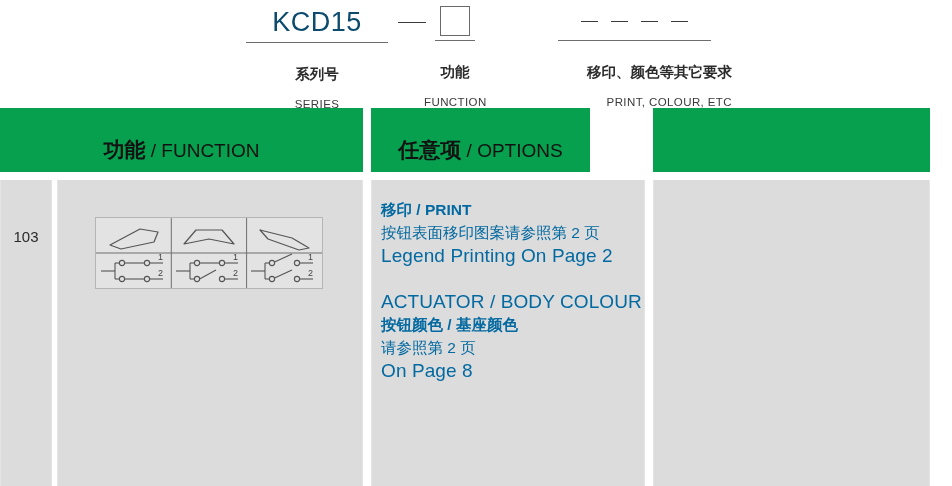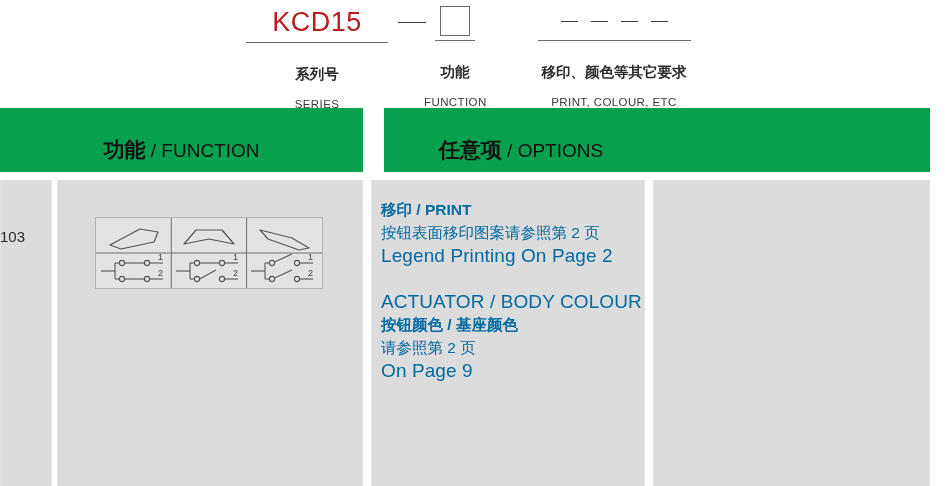--- a/index.html
+++ b/index.html
@@ -11,21 +11,21 @@
     overflow: hidden;
   }
   #page { position: relative; width: 952px; height: 486px; background: #fff; }
 
   
   .legend { position: absolute; left: 0; top: 0; width: 952px; height: 100px; }
 
   .lg-col { position: absolute; text-align: center; }
 
   .lg-code {
-    font-size: 27px; color: #b91c1c; letter-spacing: .5px;
+    font-size: 27px; color: #0c4a6e; letter-spacing: .5px;
     line-height: 32px; height: 34px; white-space: nowrap;
   }
   .lg-rule { height: 0; border-top: 1.6px solid #6d6d6d; }
   .lg-cn {
     font-size: 14.5px; font-weight: bold; color: #2b2b2b;
     margin-top: 22px; line-height: 18px; white-space: nowrap;
   }
   .lg-en {
     font-size: 11.5px; color: #3a3a3a; letter-spacing: .4px;
     margin-top: 14px; line-height: 14px; white-space: nowrap;
@@ -41,21 +41,21 @@
 
   
   #lg-function { left: 424px; top: 4px; width: 62px; }
   .lg-square {
     width: 30px; height: 30px; margin: 2px auto 0 auto;
     border: 1.7px solid #6a6a6a; background: #fff;
   }
   #lg-function .lg-rule { width: 40px; margin: 4px auto 0 auto; }
 
   
-  #lg-print { left: 516px; top: 4px; width: 196px; }
+  #lg-print { left: 536px; top: 4px; width: 196px; text-align: right; }
   .dash-row {
     display: flex; justify-content: center; align-items: center;
     gap: 13px; height: 30px; margin-top: 2px;
   }
   .dash-row .dash { width: 17px; height: 0; border-top: 1.8px solid #3a3a3a; }
   #lg-print .lg-rule { width: 153px; margin: 4px auto 0 auto; }
 
   
   .table { position: absolute; left: 0; top: 108px; width: 952px; height: 378px; }
 
@@ -65,36 +65,36 @@
     display: flex; align-items: center; justify-content: center;
   }
   .hdr-text {
     color: #111; white-space: nowrap;
     font-size: 20px; line-height: 24px; margin-top: 20px;
   }
   .hdr-text .cn { font-weight: bold; font-size: 21px; }
   .hdr-text .en { font-weight: normal; font-size: 19px; }
 
   #hdr-function { left: 0;    width: 363px; }
-  #hdr-options  { left: 384px; width: 274px; }
+  #hdr-options  { left: 371px; width: 219px; }
   #hdr-blank    { left: 653px; width: 277px; }
 
   .cell {
     position: absolute; top: 72px; height: 306px;
     background: #dcdcdc;
   }
   #cell-code    { left: 0;    width: 52px; }
   #cell-diagram { left: 57px; width: 306px; }
   #cell-options { left: 371px; width: 274px; }
   #cell-blank   { left: 653px; width: 277px; }
 
   
   .code-label {
     position: absolute; left: 0; right: 0; top: 48px;
-    text-align: left; font-size: 15px; color: #2a2a2a;
+    text-align: center; font-size: 15px; color: #2a2a2a;
   }
 
   
   .diagram-wrap {
     position: absolute; left: 38px; top: 37px;
     width: 228px; height: 72px;
     background: #e3e3e3;
     border: 1px solid #b5b5b5;
   }
   .diagram-wrap svg { display: block; }
@@ -251,20 +251,20 @@
 
     <div class="cell" id="cell-options">
       <div class="opt-body">
         <div class="opt-line bold">移印 / PRINT</div>
         <div class="opt-line">按钮表面移印图案请参照第 2 页</div>
         <div class="opt-line en">Legend Printing On Page 2</div>
         <div class="opt-gap"></div>
         <div class="opt-line en">ACTUATOR / BODY COLOUR</div>
         <div class="opt-line bold">按钮颜色 / 基座颜色</div>
         <div class="opt-line">请参照第 2 页</div>
-        <div class="opt-line en">On Page 9</div>
+        <div class="opt-line en">On Page 8</div>
       </div>
     </div>
 
     <div class="cell" id="cell-blank"></div>
 
   </div>
 </div>
 
 </body></html>

